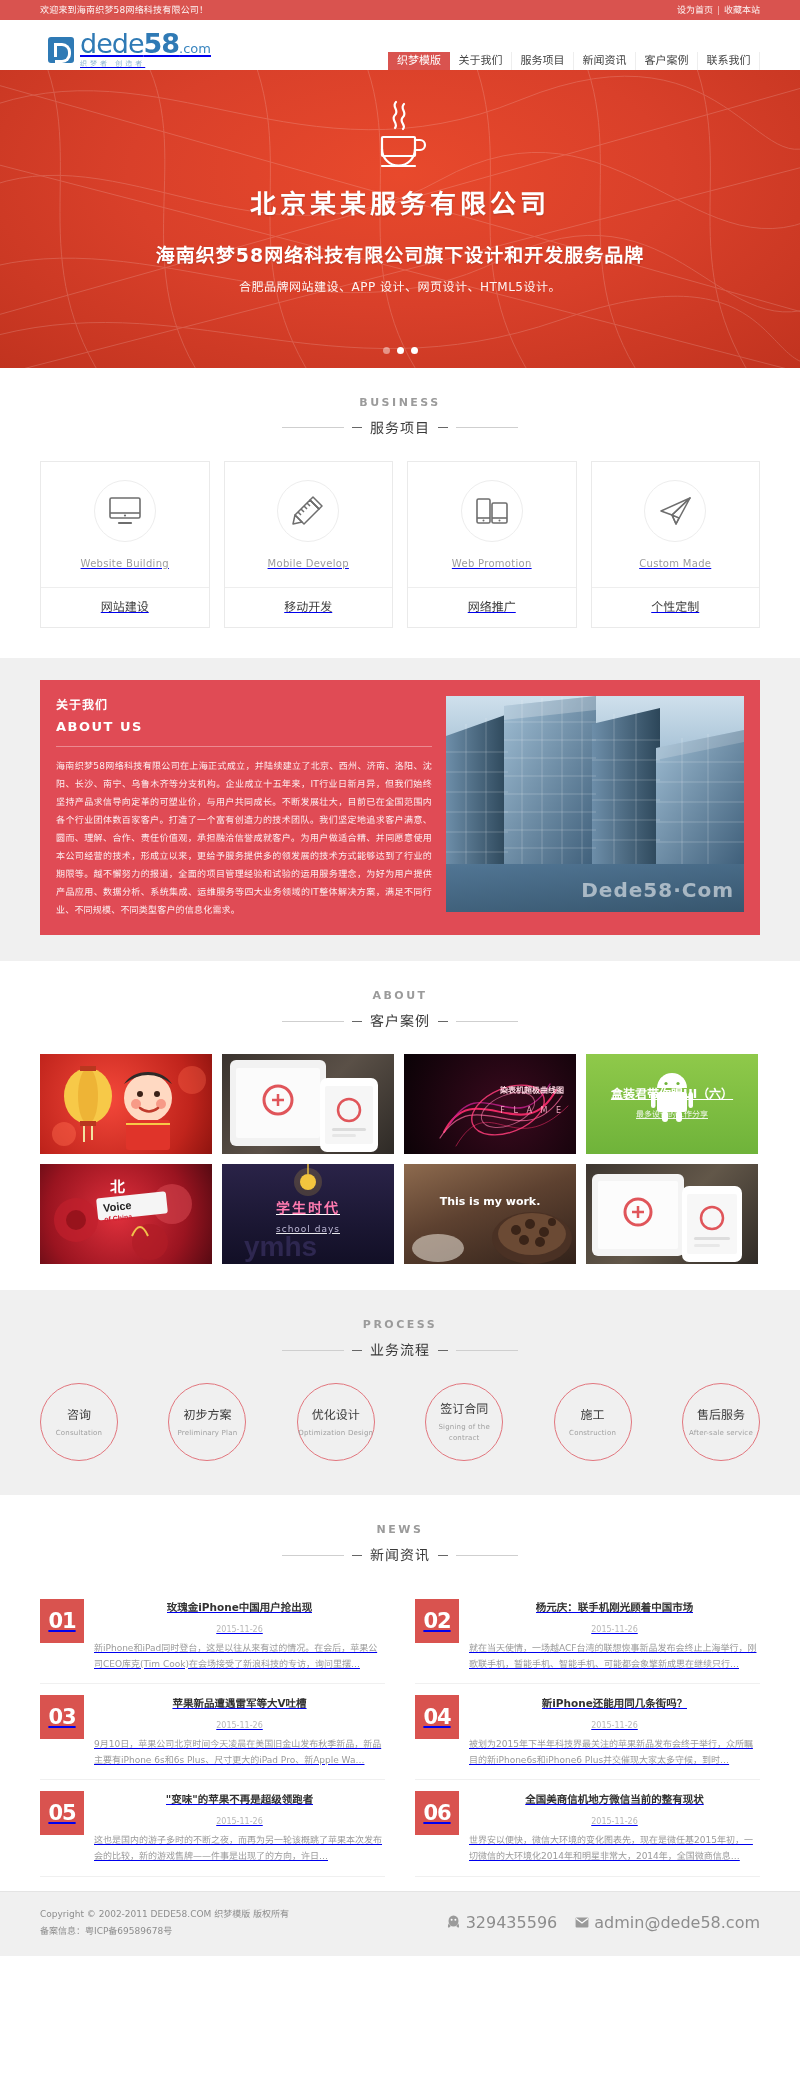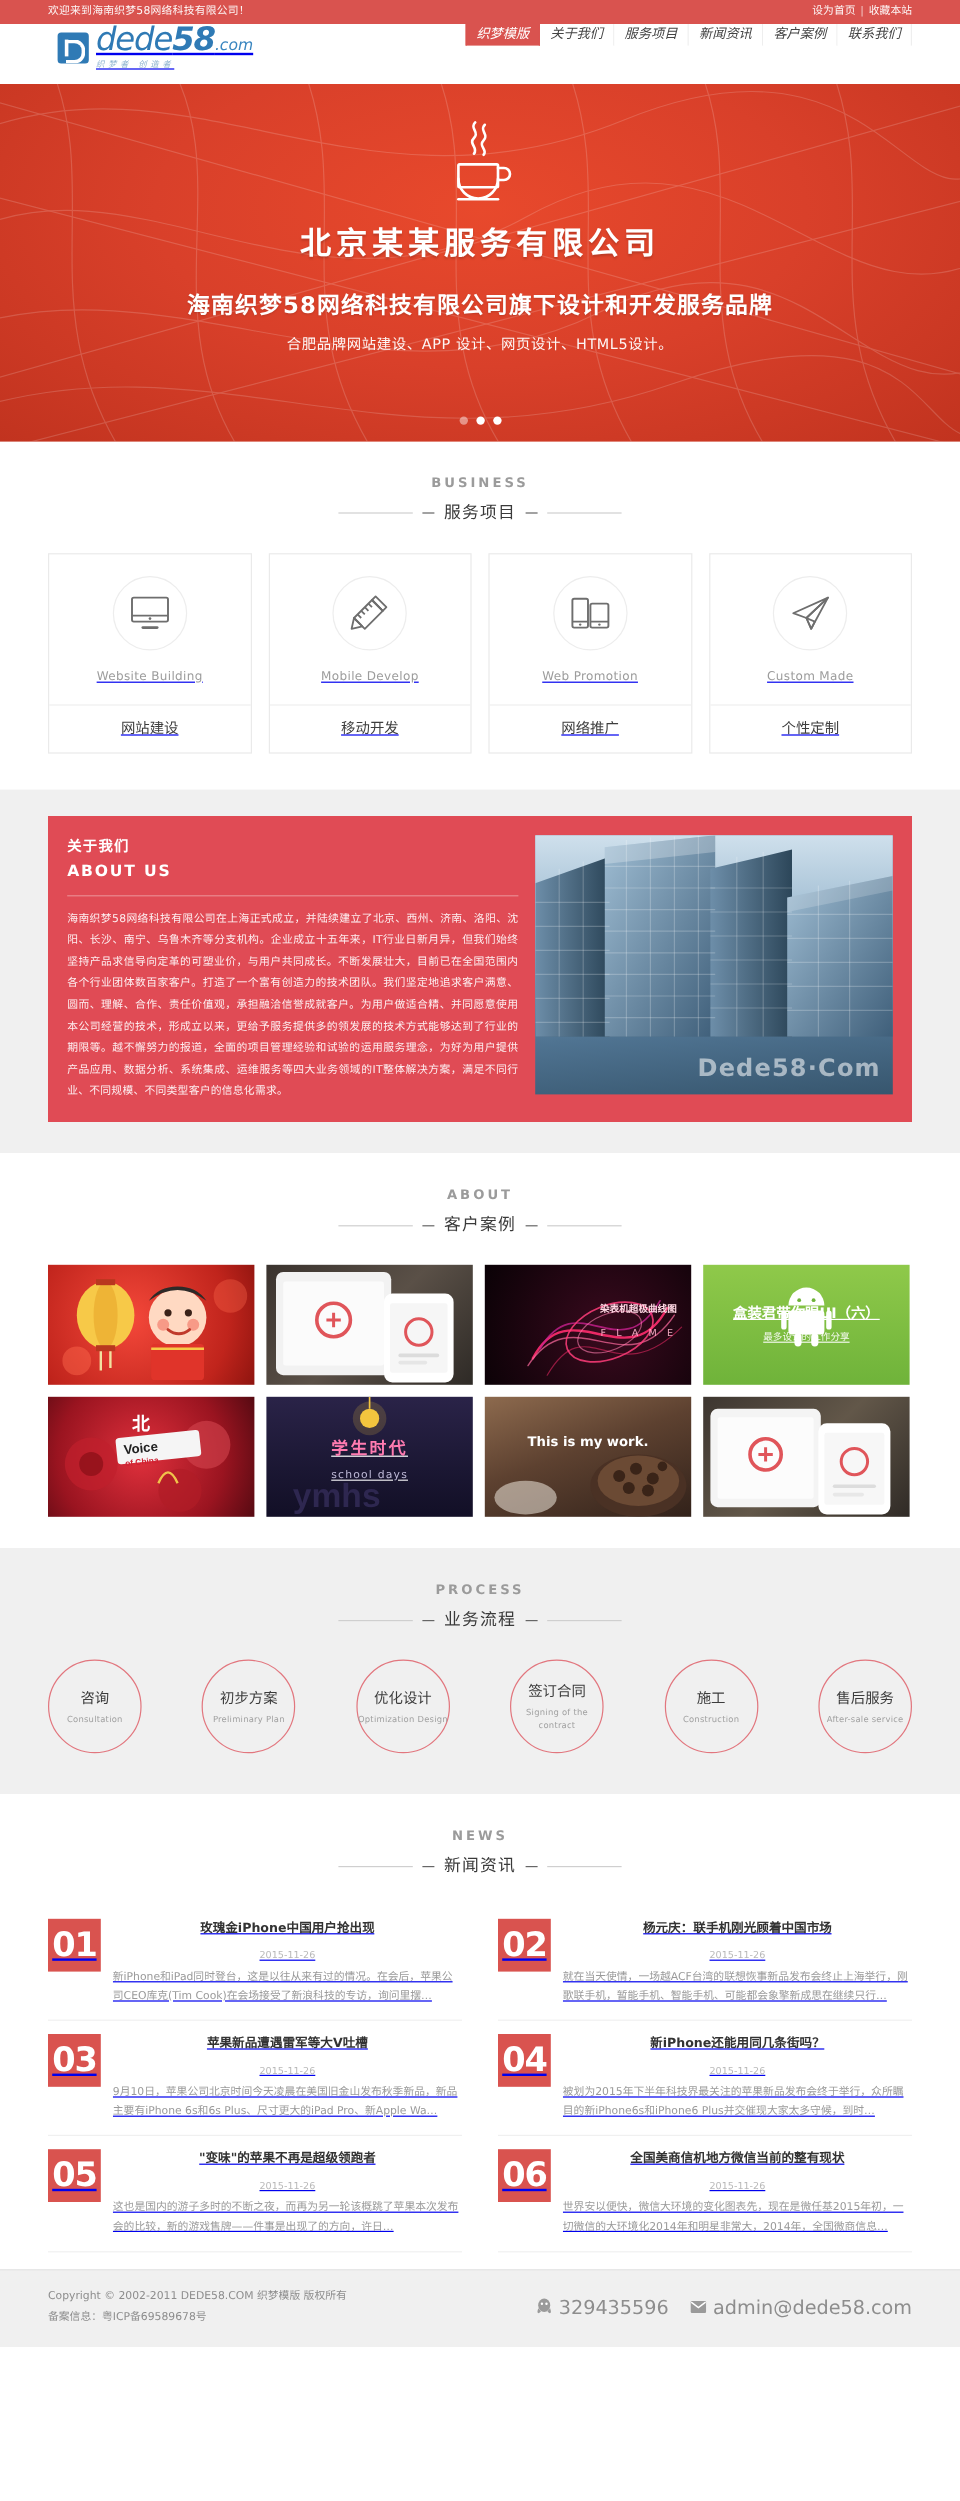--- a/index.html
+++ b/index.html
@@ -16,21 +16,21 @@
   
   .topbar{background:#d9534f;height:20px;color:#fff;font-size:9px;line-height:20px;}
   .topbar .inner{display:flex;justify-content:space-between;align-items:center;height:20px;}
   .topbar-left{letter-spacing:.2px;opacity:.95;}
   .topbar-right{display:flex;align-items:center;gap:4px;opacity:.95;}
   .topbar-right a{color:#fff;text-decoration:none;}
   .topbar-sep{opacity:.7;}
 
   
   .header{height:50px;background:#fff;position:relative;}
-  .header .inner{display:flex;align-items:flex-start;height:50px;font-style:italic;}
+  .header .inner{display:flex;align-items:flex-end;height:50px;}
   .logo{display:flex;align-items:center;flex:1;padding-left:8px;}
   .logo-mark{
     width:26px;height:26px;border:3px solid #2f7ab5;border-radius:3px;
     position:relative;flex:0 0 auto;margin-right:6px;background:#2f7ab5;
   }
   .logo-mark:after{
     content:"";position:absolute;left:4px;top:3px;width:13px;height:14px;
     border:3px solid #fff;border-left:none;border-radius:0 9px 9px 0;
   }
   .logo-mark:before{
@@ -145,21 +145,21 @@
   .proc-cn{font-size:12px;color:#3c3c3c;}
   .proc-en{font-size:7px;color:#a0a0a0;margin-top:3px;letter-spacing:.2px;}
 
   
   .news{background:#fff;padding-bottom:14px;}
   .news-grid{display:flex;flex-wrap:wrap;gap:0 30px;}
   .news-item{width:345px;display:flex;gap:10px;padding:11px 0;border-bottom:1px solid #f0f0f0;}
   .news-num{
     width:44px;height:44px;flex:0 0 44px;background:#d9534f;color:#fff;
     display:flex;align-items:center;justify-content:center;
-    font-size:28px;font-weight:700;letter-spacing:-1px;
+    font-size:21px;font-weight:700;letter-spacing:-1px;
   }
   .news-body{flex:1;min-width:0;}
   .news-top{display:flex;justify-content:space-between;align-items:center;gap:8px;flex-direction:column;}
   .news-title{font-size:10.5px;color:#333;font-weight:700;white-space:nowrap;overflow:hidden;text-overflow:ellipsis;}
   .news-date{font-size:8px;color:#b8b8b8;flex:0 0 auto;}
   .news-desc{font-size:9px;color:#9a9a9a;line-height:1.75;margin-top:4px;
     display:-webkit-box;-webkit-line-clamp:2;-webkit-box-orient:vertical;overflow:hidden;}
 
   
   .footer{background:#f0f0f0;border-top:1px solid #e4e4e4;padding:14px 0 16px;position:relative;}

